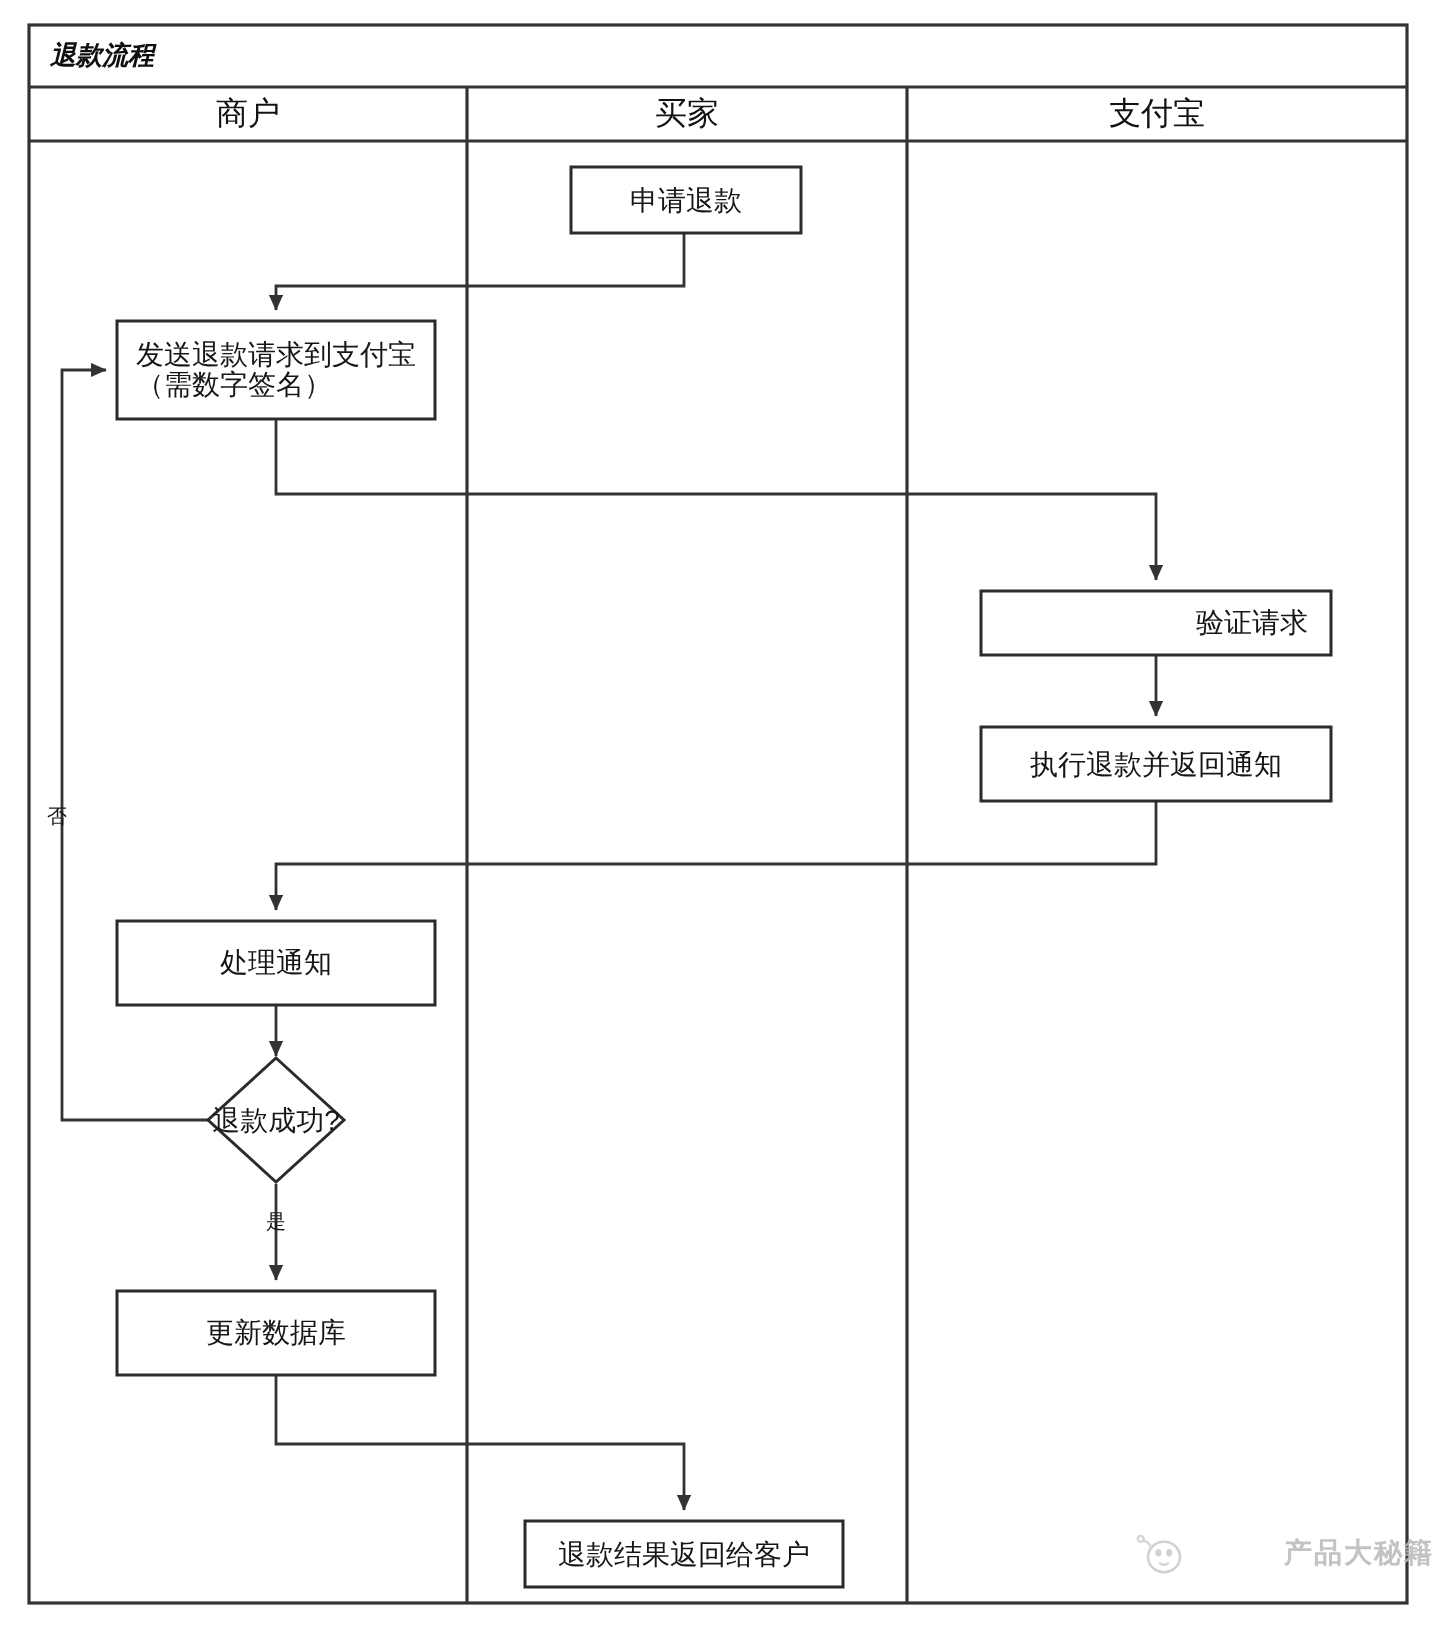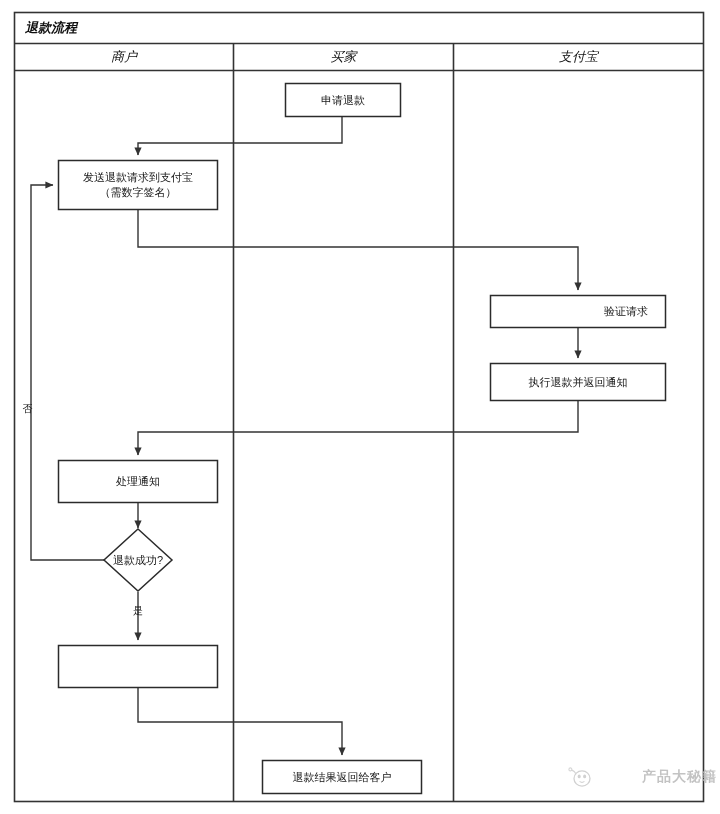--- a/index.html
+++ b/index.html
@@ -8,32 +8,30 @@
     font-family:"Liberation Sans","DejaVu Sans",sans-serif;
     color:#1a1a1a;
     overflow:hidden;
   }
   #stage{position:relative;width:720px;height:814px;background:#fff;}
   #flow-svg{position:absolute;left:0;top:0;width:720px;height:814px;}
 
   .node-text{
     position:absolute;
     display:flex;align-items:center;justify-content:center;
-    text-align:center;
-    font-size:11px;
+    font-size:14px;
     line-height:15px;
     color:#161616;
     pointer-events:none;
     white-space:pre-line;
   }
   .lane-title{
     position:absolute;
     display:flex;align-items:center;justify-content:center;
-    font-size:13px;
-    font-style:italic;
+    font-size:16px;
     color:#121212;
   }
   .pool-title{
     position:absolute;
     display:flex;align-items:center;
     font-size:13px;
     font-style:italic;
     font-weight:600;
     color:#0f0f0f;
     padding-left:10px;
@@ -121,20 +119,21 @@
   <div class="lane-title" style="left:234px;top:44px;width:219px;height:26px;">买家</div>
   <div class="lane-title" style="left:454px;top:44px;width:249px;height:26px;">支付宝</div>
 
   <div class="node-text" style="left:285px;top:83px;width:116px;height:34px;">申请退款</div>
   <div class="node-text" style="left:58px;top:160px;width:160px;height:50px;">发送退款请求到支付宝
 （需数字签名）</div>
   <div class="node-text" style="left:490px;top:295px;width:176px;height:33px;margin-left:48px;">验证请求</div>
   <div class="node-text" style="left:490px;top:363px;width:176px;height:38px;">执行退款并返回通知</div>
   <div class="node-text" style="left:58px;top:460px;width:160px;height:43px;">处理通知</div>
   <div class="node-text" style="left:98px;top:548px;width:80px;height:24px;">退款成功?</div>
+  <div class="node-text" style="left:58px;top:645px;width:160px;height:43px;">更新数据库</div>
   <div class="node-text" style="left:262px;top:760px;width:160px;height:34px;">退款结果返回给客户</div>
 
   <div class="edge-label" style="left:126px;top:603px;width:24px;height:16px;">是</div>
   <div class="edge-label vertical" style="left:20px;top:385px;width:14px;height:22px;">否</div>
 
   <div class="watermark" style="left:568px;top:766px;gap:48px;">
     <svg class="wm-logo" width="26" height="22" viewBox="0 0 26 22">
       <ellipse cx="14" cy="12.5" rx="8" ry="7.6" fill="none" stroke="#c9c9c9" stroke-width="1.3"></ellipse>
       <ellipse cx="11.2" cy="10.4" rx="1.5" ry="1.9" fill="#c9c9c9"></ellipse>
       <ellipse cx="16.6" cy="10.4" rx="1.5" ry="1.9" fill="#c9c9c9"></ellipse>

